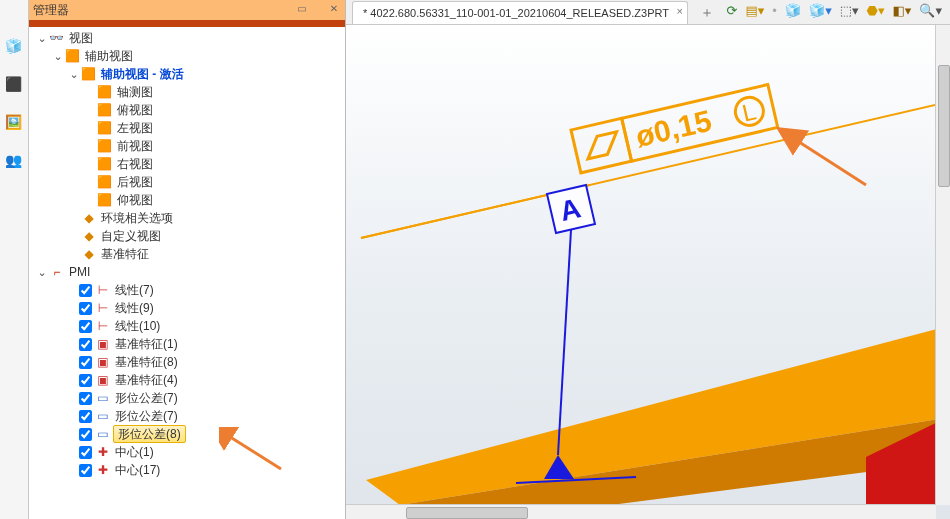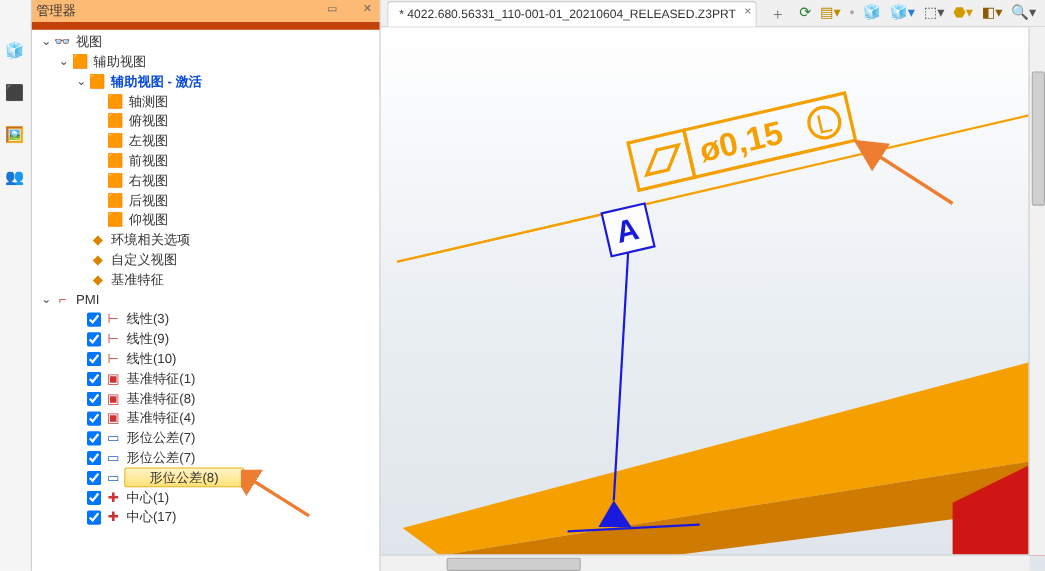--- a/index.html
+++ b/index.html
@@ -12,21 +12,21 @@
   .panel-head{height:20px;line-height:20px;background:#fdba74;border-bottom:7px solid #c2410c;display:flex;align-items:center;padding:0 4px;gap:18px}
   .panel-head .title{flex:1}
   .panel-head .wbtn{width:14px;height:14px;display:inline-block;text-align:center;line-height:12px;color:#666;font-size:10px}
   .tree{flex:1;overflow:auto;padding:2px 0 2px 2px;position:relative}
   .row{display:flex;align-items:center;height:18px;line-height:18px;white-space:nowrap;cursor:default}
   .tw{width:14px;text-align:center;color:#555;font-size:11px;display:inline-block}
   .cb{width:13px;height:13px;margin:0 3px 0 0}
   .nic{width:16px;display:inline-flex;justify-content:center;align-items:center;margin-right:2px;font-size:12px}
   .lbl{padding:0 2px}
   .active{color:#0a4bd6;font-weight:bold}
-  .hot{background:linear-gradient(#fff3c7,#ffe278);border:1px solid #e8b000;border-radius:2px;padding:0 22px;height:16px;line-height:16px}
+  .hot{background:linear-gradient(#fff3c7,#ffe278);border:1px solid #e8b000;border-radius:2px;padding:0 4px;height:16px;line-height:16px}
   
   .i0{padding-left:4px}.i1{padding-left:20px}.i2{padding-left:36px}.i3{padding-left:52px}.i3b{padding-left:48px}
   
   .tree-arrow{position:absolute;left:190px;top:400px;pointer-events:none}
   
   .viewport{flex:1;display:flex;flex-direction:column;min-width:0}
   .tabs{height:24px;display:flex;align-items:flex-end;background:#f0f0f0;border-bottom:1px solid #c8c8c8;padding-left:6px;position:relative}
   .tab{height:22px;padding:0 18px 0 10px;display:flex;align-items:center;background:#fff;border:1px solid #c8c8c8;border-bottom:none;border-radius:3px 3px 0 0;position:relative;font-size:11px}
   .tab .x{position:absolute;right:4px;top:3px;font-size:11px;color:#777}
   .tab.plus{width:18px;justify-content:center;background:transparent;border:none;font-size:14px;color:#777;cursor:pointer}
@@ -135,21 +135,21 @@
 
       <div class="row i0">
         <span class="tw">⌄</span>
         <span class="nic" style="color:#cc3a1d">⌐</span>
         <span class="lbl">PMI</span>
       </div>
 
       <div class="row i3b">
           <input type="checkbox" class="cb" checked="" style="">
           <span class="nic" style="color:#c33">⊢</span>
-          <span class="lbl">线性(3)</span>
+          <span class="lbl">线性(7)</span>
         </div>
       <div class="row i3b">
           <input type="checkbox" class="cb" checked="" style="">
           <span class="nic" style="color:#c33">⊢</span>
           <span class="lbl">线性(9)</span>
         </div>
       <div class="row i3b">
           <input type="checkbox" class="cb" checked="" style="">
           <span class="nic" style="color:#c33">⊢</span>
           <span class="lbl">线性(10)</span>

